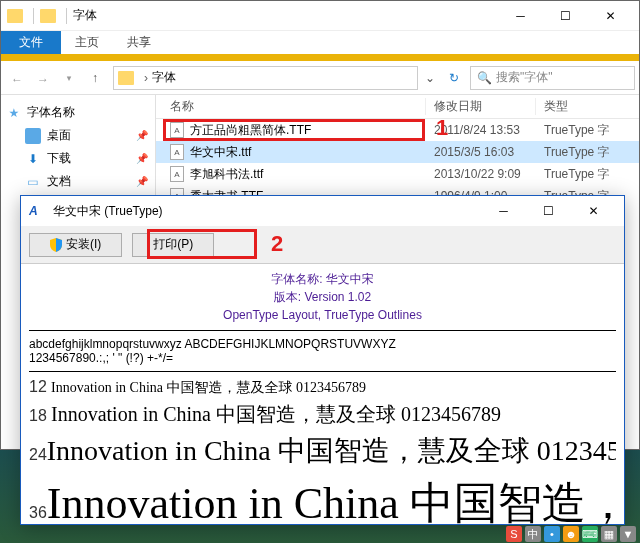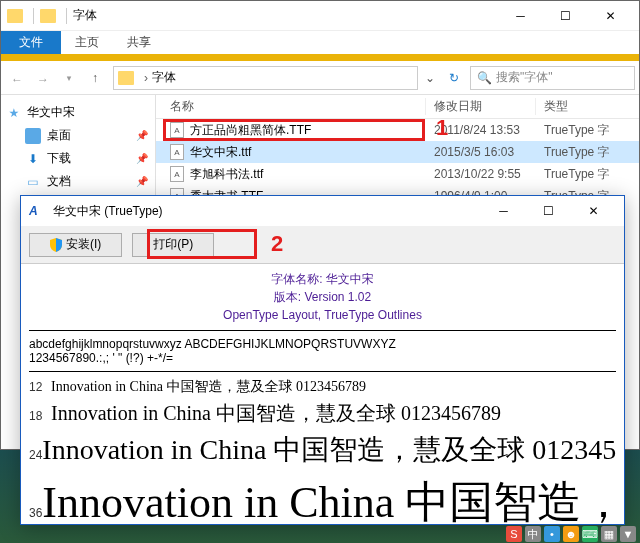--- a/index.html
+++ b/index.html
@@ -63,21 +63,21 @@
     .fw-title .t { flex: 1; color: #000; }
     .fw-toolbar { height: 38px; background: #f0f0f0; display: flex; align-items: center; padding: 0 8px; gap: 10px; border-bottom: 1px solid #ccc; position: relative; }
     .fw-btn { height: 24px; padding: 0 20px; background: #e9e9e9; border: 1px solid #adadad; display: flex; align-items: center; gap: 4px; color: #000; }
     .shield { width: 12px; height: 14px; display: inline-block; }
     .shield svg { display:block; }
     .fw-preview { padding: 6px 8px; background: #fff; height: calc(100% - 68px); overflow: hidden; }
     .fw-preview .meta { line-height: 18px; color: #4c1d95; text-align: center; }
     .fw-preview hr { margin: 6px 0; border: none; border-top: 1px solid #000; }
     .sample-block { color: #000; }
     .sample-row { display: flex; align-items: baseline; margin-top: 4px; overflow: hidden; white-space: nowrap; }
-    .sample-row .sz { width: 22px; font-size: 12px; color: #333; }
+    .sample-row .sz { width: 22px; font-size: 16px; color: #333; }
     .sample-row .tx { font-family: 'SimSun', serif; }
     
     
     .taskbar { position: absolute; bottom: 0; right: 0; height: 18px; display: flex; align-items: center; gap: 3px; padding: 0 4px; }
     .tray-ico { width: 16px; height: 16px; display: flex; align-items: center; justify-content: center; font-size: 11px; color: #fff; border-radius: 2px; }
     .tray-s { background: #e74c3c; }
     .tray-gray { background: #888; }
     .tray-blue { background: #3498db; }
     .tray-green { background: #27ae60; }
     .tray-orange { background: #f39c12; }
@@ -121,21 +121,21 @@
       <span class="search-ico">🔍</span>
       <span>搜索"字体"</span>
     </div>
   </div>
 
   <div class="body-area">
     <div class="nav-pane">
       <div class="nav-group">
         <div class="nav-group-hdr">
           <span class="star-icon">★</span>
-          <span>华文中宋</span>
+          <span>字体名称</span>
         </div>
         <div class="nav-item">
           <span class="ico desktop-ico"></span>
           <span>桌面</span>
           <span class="pin">📌</span>
         </div>
         <div class="nav-item">
           <span class="ico download-ico">⬇</span>
           <span>下载</span>
           <span class="pin">📌</span>
@@ -168,21 +168,21 @@
             <span>华文中宋.ttf</span>
           </div>
         <div class="c-date">2015/3/5 16:03</div>
         <div class="c-type">TrueType 字</div>
       </div>
       <div class="row">
         <div class="c-name">
             <span class="font-ico">A</span>
             <span>李旭科书法.ttf</span>
           </div>
-        <div class="c-date">2013/10/22 9:55</div>
+        <div class="c-date">2013/10/22 9:09</div>
         <div class="c-type">TrueType 字</div>
       </div>
       <div class="row">
         <div class="c-name">
             <span class="font-ico">A</span>
             <span>秀太隶书.TTF</span>
           </div>
         <div class="c-date">1996/4/9 1:00</div>
         <div class="c-type">TrueType 字</div>
       </div>

